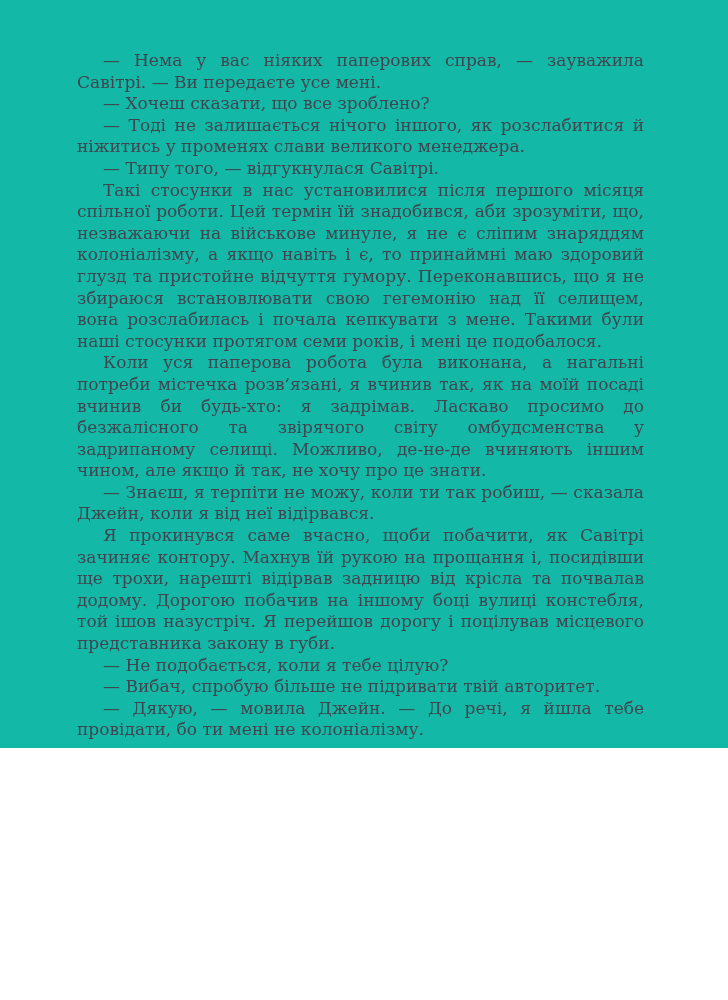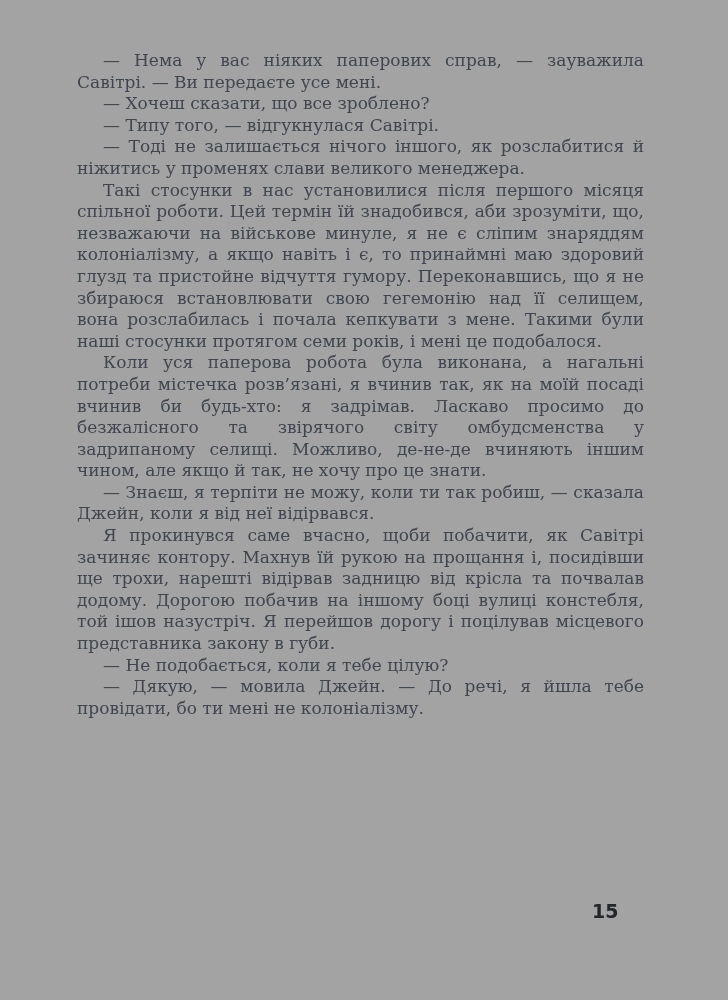--- a/index.html
+++ b/index.html
@@ -3,22 +3,22 @@
 <meta charset="utf-8">
 <style>
   html, body {
     margin: 0;
     padding: 0;
     background: #ffffff;
   }
   .book-page {
     position: relative;
     width: 728px;
-    height: 1000px;
-    background: #a3a3a3;
+    height: 748px;
+    background: #14b8a6;
     overflow: hidden;
     font-family: "DejaVu Serif", serif;
   }
   .text-block {
     position: absolute;
     left: 77px;
     top: 50px;
     width: 567px;
     color: #3f4650;
     font-size: 17px;
@@ -42,23 +42,24 @@
     color: #23262a;
   }
 </style>
 </head>
 <body>
 
 <div class="book-page">
   <div class="text-block">
     <p class="para">— Нема у вас ніяких паперових справ, — зауважила Савітрі. — Ви передаєте усе мені.</p>
     <p class="para">— Хочеш сказати, що все зроблено?</p>
+    <p class="para">— Тоді не залишається нічого іншого, як розслабитися й ніжитись у променях слави великого менеджера.</p>
     <p class="para">— Типу того, — відгукнулася Савітрі.</p>
-    <p class="para">— Тоді не залишається нічого іншого, як розслабитися й ніжитись у променях слави великого менеджера.</p>
     <p class="para">Такі стосунки в нас установилися після першого місяця спільної роботи. Цей термін їй знадобився, аби зрозуміти, що, незважаючи на військове минуле, я не є сліпим знаряддям колоніалізму, а якщо навіть і є, то принаймні маю здоровий глузд та пристойне відчуття гумору. Переконавшись, що я не збираюся встановлювати свою гегемонію над її селищем, вона розслабилась і почала кепкувати з мене. Такими були наші стосунки протягом семи років, і мені це подобалося.</p>
     <p class="para">Коли уся паперова робота була виконана, а нагальні потреби містечка розв’язані, я вчинив так, як на моїй посаді вчинив би будь-хто: я задрімав. Ласкаво просимо до безжалісного та звірячого світу омбудсменства у задрипаному селищі. Можливо, де-не-де вчиняють іншим чином, але якщо й так, не хочу про це знати.</p>
     <p class="para">— Знаєш, я терпіти не можу, коли ти так робиш, — сказала Джейн, коли я від неї відірвався.</p>
     <p class="para">Я прокинувся саме вчасно, щоби побачити, як Савітрі зачиняє контору. Махнув їй рукою на прощання і, посидівши ще трохи, нарешті відірвав задницю від крісла та почвалав додому. Дорогою побачив на іншому боці вулиці констебля, той ішов назустріч. Я перейшов дорогу і поцілував місцевого представника закону в губи.</p>
     <p class="para">— Не подобається, коли я тебе цілую?</p>
+    <p class="para">— Вибач, спробую більше не підривати твій авторитет.</p>
     <p class="para">— Дякую, — мовила Джейн. — До речі, я йшла тебе провідати, бо ти мені не колоніалізму.</p>
   </div>
   <div class="page-number">15</div>
 </div>
 
 </body></html>

